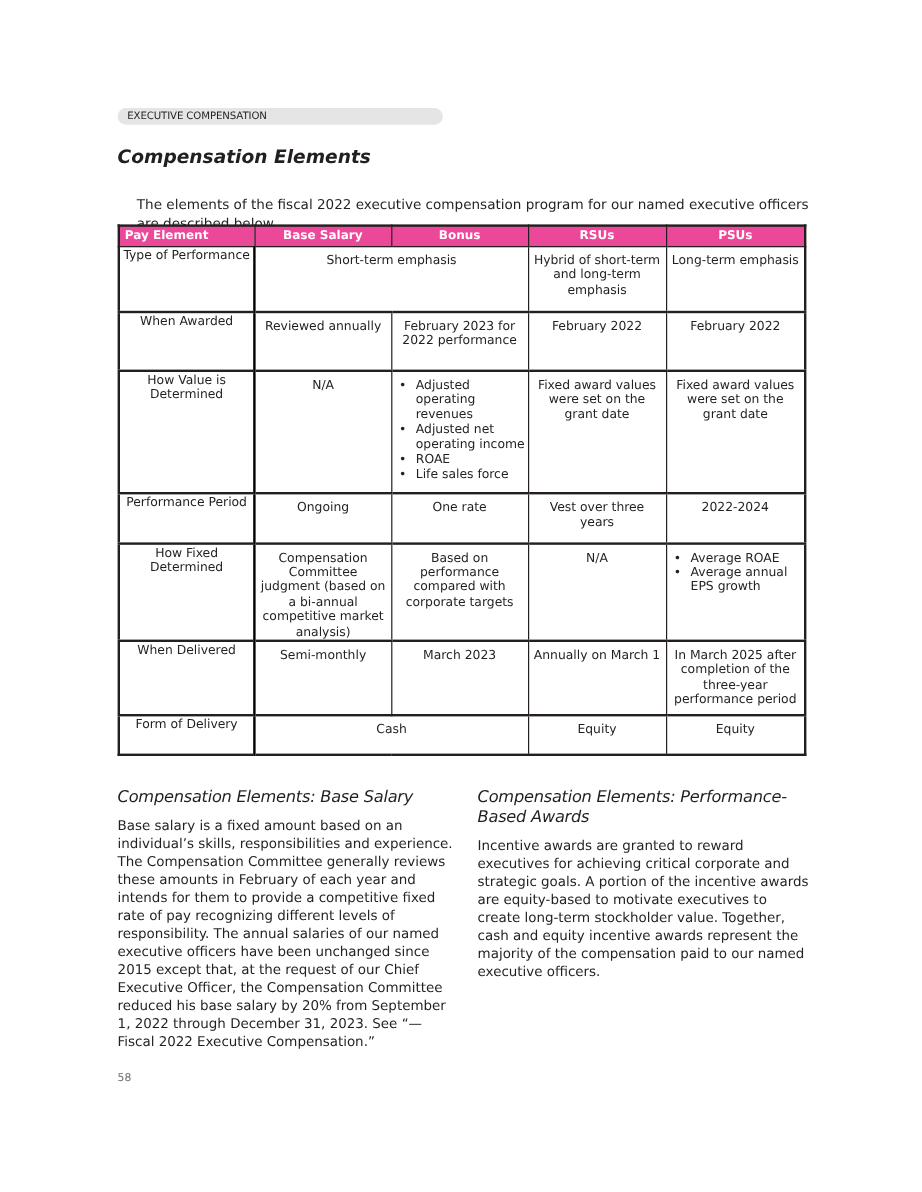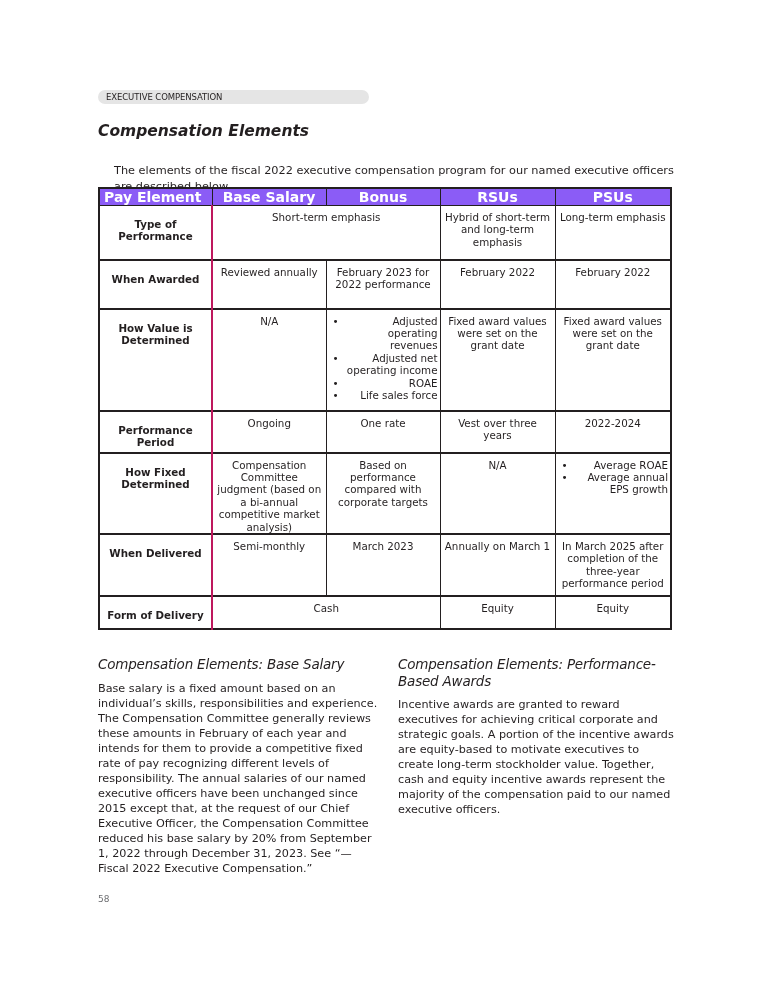--- a/index.html
+++ b/index.html
@@ -15,32 +15,32 @@
   }
   .intro {
     position: absolute; left: 98px; top: 147px; width: 580px; font-size: 11.3px; line-height: 16px; margin: 16px;
   }
   table.comp {
     position: absolute; left: 98px; top: 187px; width: 572px;
     border-collapse: collapse; border: 2px solid #231f20; table-layout: fixed;
     font-size: 10.3px; line-height: 12.4px;
   }
   table.comp th {
-    background: #8b5cf6; color: #ffffff; font-weight: bold; font-size: 14px; height: 16px;
+    background: #ec4899; color: #ffffff; font-weight: bold; font-size: 10px; height: 16px;
     border-left: 1px solid #231f20; padding: 0 4px; text-align: center;
   }
   table.comp th.first { text-align: left; border-left: none; }
   table.comp td {
     vertical-align: top; text-align: center; padding: 5px 2px 0 2px;
     border-left: 1px solid #231f20;
   }
-  table.comp td.rowlabel { font-weight: bold; border-right: 2px solid #be185d; border-left: none; padding-top: 12px; }
+  table.comp td.rowlabel { font-weight: normal; border-right: 2px solid #000000; border-left: none; padding-top: 1px; }
   table.comp tr.row td { border-top: 2px solid #231f20; }
   table.comp tr.hdr + tr.row td { border-top: 1px solid #231f20; }
-  ul.bullets { list-style: none; margin: 0; padding: 0 0 0 4px; text-align: right; }
+  ul.bullets { list-style: none; margin: 0; padding: 0 0 0 4px; text-align: left; }
   ul.bullets li { position: relative; padding-left: 14px; }
   ul.bullets li::before { content: "\2022"; position: absolute; left: 0; top: 0; }
   .col-heading {
     position: absolute; font-size: 13.5px; font-style: italic; font-weight: normal; color: #231f20; margin: 0; line-height: 17px;
     font-family: "DejaVu Sans", sans-serif; letter-spacing: -0.2px;
   }
   .col-text {
     position: absolute; font-size: 11.2px; line-height: 15px; margin: 0; width: 280px;
   }
   .page-number { position: absolute; left: 98px; top: 894px; font-size: 9px; color: #6d6e71; }

